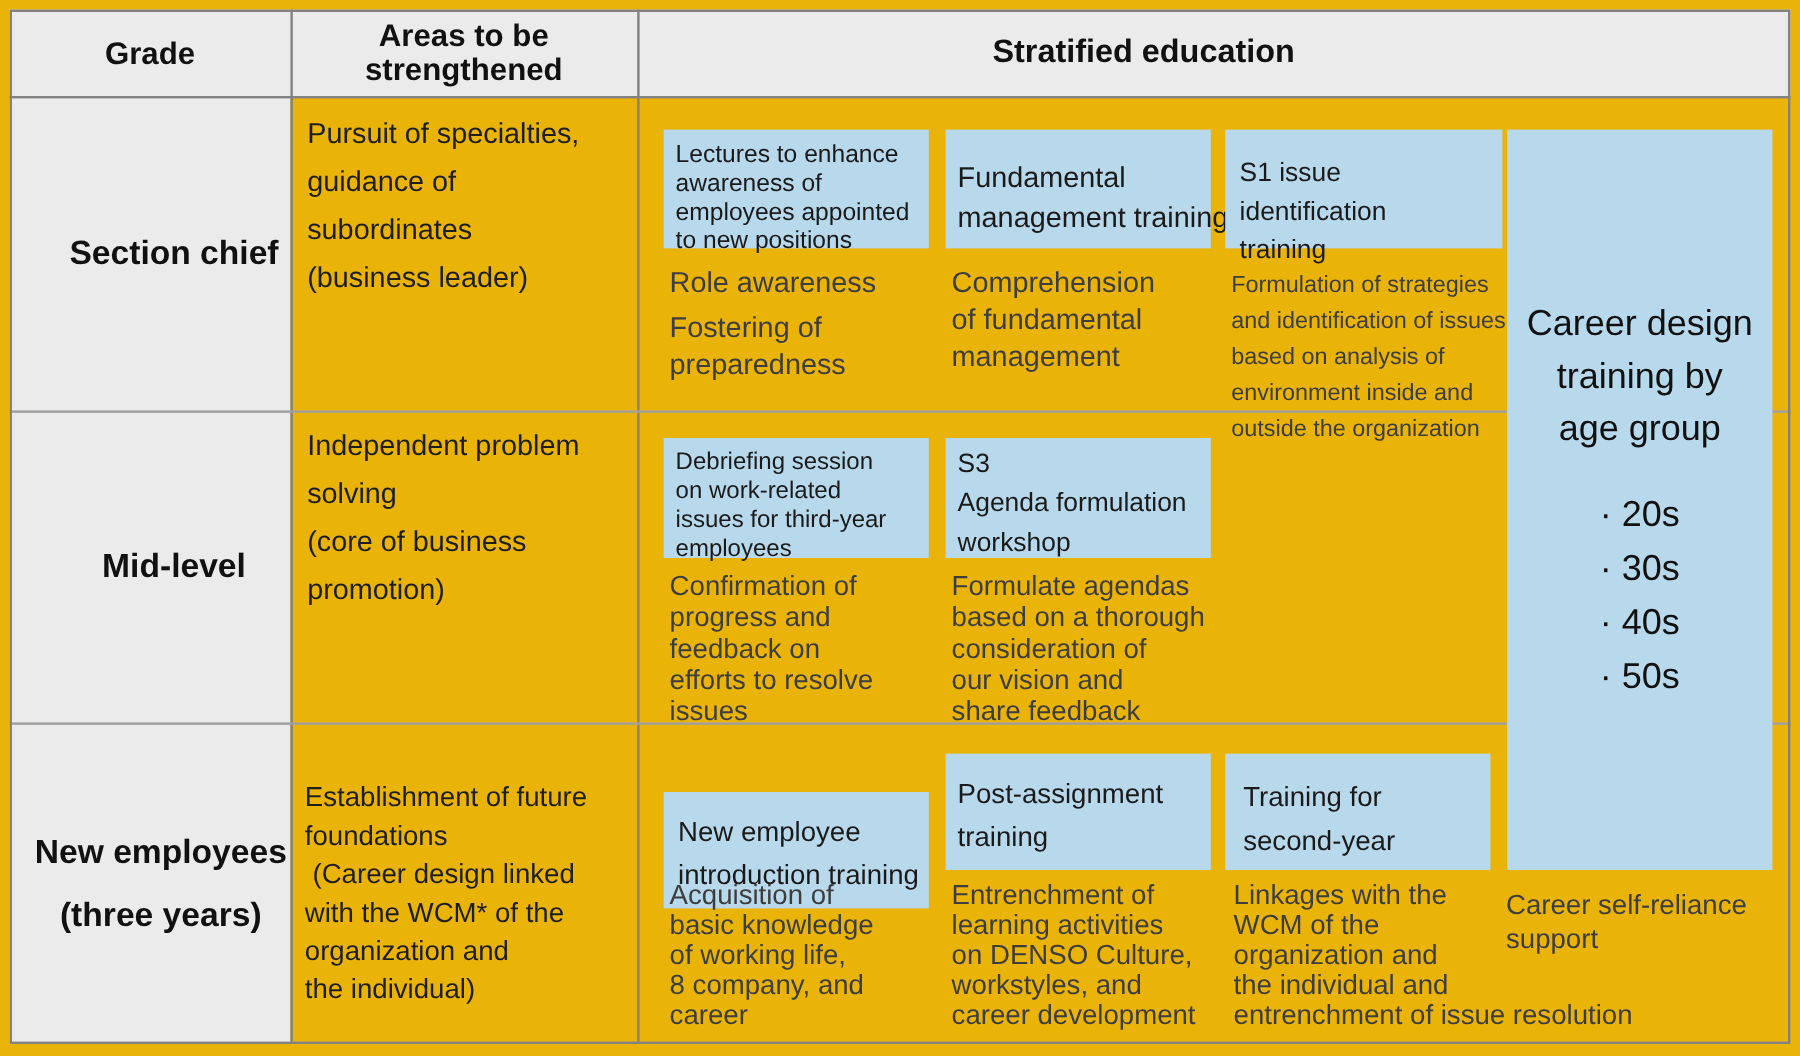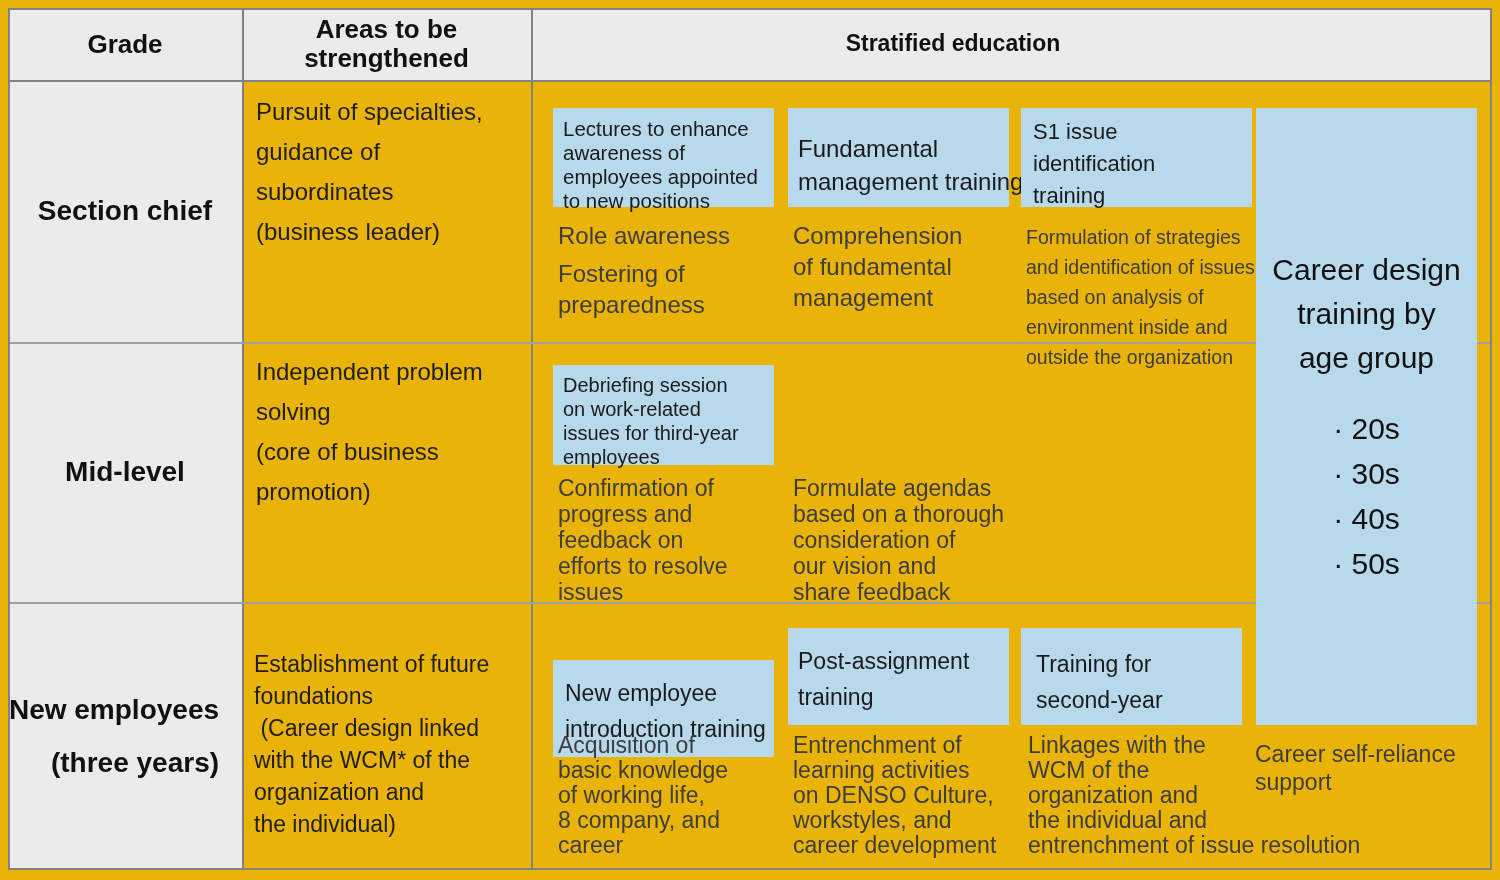--- a/index.html
+++ b/index.html
@@ -13,22 +13,22 @@
   .fill-gradecol{left:8px;top:80px;width:234px;height:790px;}
   
   .tbl-border{position:absolute;left:8px;top:8px;width:1484px;height:862px;
     border:2px solid #828282;box-sizing:border-box;z-index:1;}
   .vline{position:absolute;top:8px;width:2px;height:862px;background:#828282;z-index:1;}
   .hline{position:absolute;left:8px;width:1484px;height:2px;background:#a0a0a0;z-index:1;}
   
   .txt{position:absolute;z-index:2;white-space:pre;}
   .hdr{display:flex;align-items:center;justify-content:center;text-align:center;
     font-weight:bold;font-size:26px;line-height:1.1;color:#111;}
-  .grade{display:flex;align-items:center;justify-content:center;text-align:right;
-    font-weight:bold;font-size:28px;line-height:1.9;color:#111;}
+  .grade{display:flex;align-items:center;justify-content:center;text-align:center;
+    font-weight:bold;font-size:28px;line-height:1.9;color:#111;padding-left:20px;}
   .areas{font-size:24px;line-height:40px;color:#1e1e1e;}
   .areas3{font-size:23px;line-height:32px;color:#1e1e1e;}
   .bluebox{position:absolute;z-index:2;background:#b8d8ec;box-sizing:border-box;
     white-space:pre;color:#1a1a1a;}
   .desc{position:absolute;z-index:2;white-space:pre;color:#3d3d3d;}
   .d-lg{font-size:24px;line-height:31px;}
   .d-md{font-size:23px;line-height:26px;}
   .d-sm{font-size:19.5px;line-height:30px;}
   .d-tight{font-size:23px;line-height:25px;}
   
@@ -50,21 +50,21 @@
   <div class="vline" style="left:242px"></div>
   <div class="vline" style="left:531px"></div>
   <div class="hline" style="top:80px;background:#828282"></div>
   <div class="hline" style="top:342px"></div>
   <div class="hline" style="top:602px"></div>
   <div class="tbl-border"></div>
 
   <div class="txt hdr" style="left:8px;top:8px;width:234px;height:72px;">Grade</div>
   <div class="txt hdr" style="left:242px;top:8px;width:289px;height:72px;">Areas to be
 strengthened</div>
-  <div class="txt hdr" style="left:531px;top:8px;width:844px;height:72px;font-size:23px;">Stratified education</div>
+  <div class="txt hdr" style="left:531px;top:8px;width:844px;height:72px;font-size:27px;">Stratified education</div>
 
   <div class="txt grade" style="left:8px;top:80px;width:234px;height:262px;">Section chief</div>
   <div class="txt grade" style="left:8px;top:342px;width:234px;height:260px;">Mid-level</div>
   <div class="txt grade" style="left:8px;top:602px;width:212px;height:268px;">New employees
 (three years)</div>
 
   <div class="txt areas" style="left:256px;top:92px;">Pursuit of specialties,
 guidance of
 subordinates
 (business leader)</div>
@@ -81,40 +81,43 @@
 the individual)</div>
     
   </div>
 
   <div class="bluebox" style="left:553px;top:108px;width:221px;height:99px;padding:9px 4px 4px 10px;font-size:20.5px;line-height:24px;">Lectures to enhance
 awareness of
 employees appointed
 to new positions</div>
   <div class="bluebox" style="left:788px;top:108px;width:221px;height:99px;padding:24px 4px 4px 10px;font-size:24px;line-height:33px;">Fundamental
 management training</div>
-  <div class="bluebox" style="left:1021px;top:108px;width:231px;height:99px;padding:8px 4px 4px 12px;font-size:22px;line-height:32px;">S1 issue
+  <div class="bluebox" style="left:1021px;top:108px;width:231px;height:99px;padding:20px 4px 4px 12px;font-size:22px;line-height:32px;">S1 issue
 identification
 training</div>
 
   <div class="desc d-lg" style="left:558px;top:220px;">Role awareness</div>
   <div class="desc d-lg" style="left:558px;top:258px;">Fostering of
 preparedness</div>
   <div class="desc d-lg" style="left:793px;top:220px;">Comprehension
 of fundamental
 management</div>
   <div class="desc d-sm" style="left:1026px;top:222px;">Formulation of strategies
 and identification of issues
 based on analysis of
 environment inside and
 outside the organization</div>
 
   <div class="bluebox" style="left:553px;top:365px;width:221px;height:100px;padding:8px 4px 4px 10px;font-size:20px;line-height:24px;">Debriefing session
 on work-related
 issues for third-year
 employees</div>
+  <div class="bluebox" style="left:788px;top:365px;width:221px;height:100px;padding:4px 4px 4px 10px;font-size:22px;line-height:33px;">S3
+Agenda formulation
+workshop</div>
 
   <div class="desc d-md" style="left:558px;top:475px;">Confirmation of
 progress and
 feedback on
 efforts to resolve
 issues</div>
   <div class="desc d-md" style="left:793px;top:475px;">Formulate agendas
 based on a thorough
 consideration of
 our vision and

